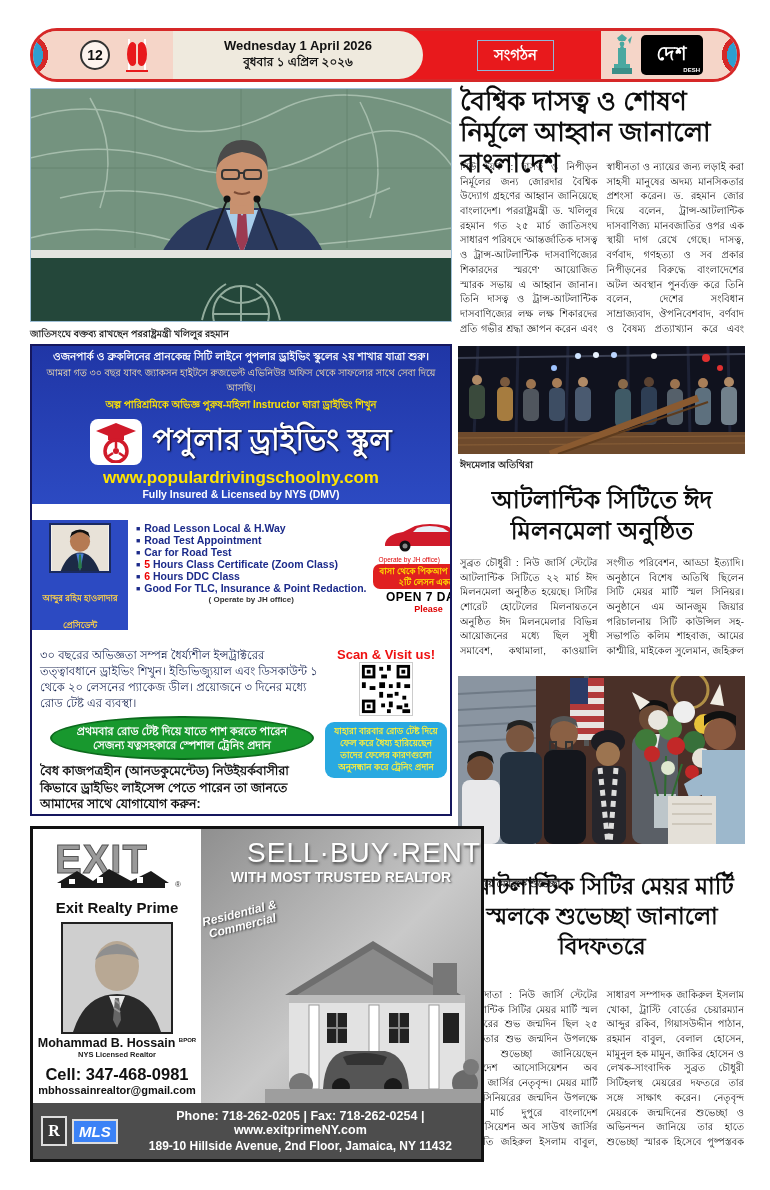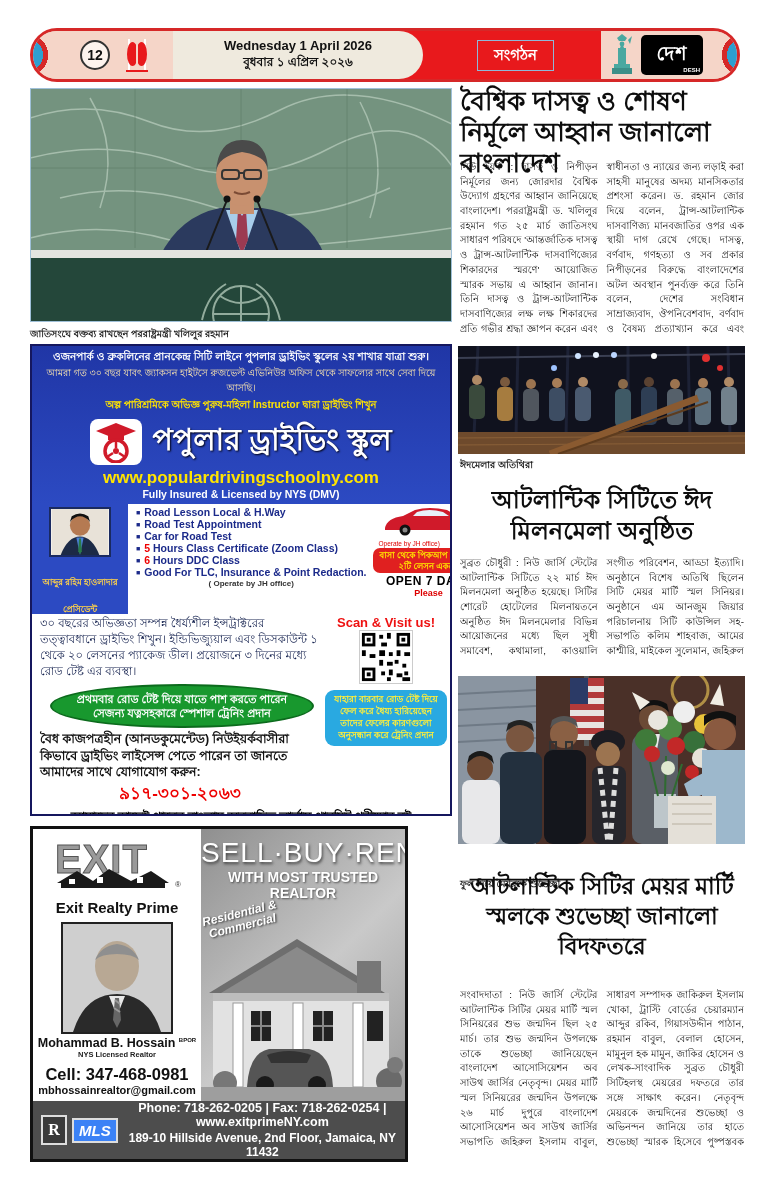--- a/index.html
+++ b/index.html
@@ -44,21 +44,21 @@
   .body3 { top:988px; height:176px; }
 
   .photo { position:absolute; overflow:hidden; }
   .photo svg { display:block; }
   .photo1 { left:30px; top:88px; width:422px; height:234px; }
   .photo2 { left:458px; top:346px; width:287px; height:108px; }
   .photo3 { left:458px; top:676px; width:287px; height:168px; }
 
   
   .drive-ad { position:absolute; left:30px; top:344px; width:422px; height:472px;
-    border:2px solid #15175e; overflow:hidden; background:#fff; display:flex; flex-direction:column; }
+    border:2px solid #15175e; overflow:hidden; background:#fff; display:flex; flex-direction:column;gap:16px; }
   .ad-top { background:linear-gradient(#2036a6,#2c4ac2); text-align:center; padding:3px 2px 4px; flex:0 0 124px; }
   .ad-top .l1 { color:#fff; font-weight:bold; font-size:10.5px; }
   .ad-top .l2 { color:#ffe9b0; font-size:9.5px; }
   .ad-top .tagline { color:#ffe400; font-weight:bold; font-size:10px; margin-top:1px; }
   .ad-title-row { display:flex; align-items:center; justify-content:center; gap:10px; margin-top:2px; }
   .logo-box { width:52px; height:46px; background:#fff; border-radius:8px; display:flex; align-items:center; justify-content:center; }
   .school-name { color:#fff; font-weight:bold; font-size:30px; text-shadow:1px 1px 2px #001; }
   .ad-url { color:#ffe400; font-weight:bold; font-size:17px; margin-top:1px; }
   .ad-insured { color:#fff; font-weight:bold; font-size:10.5px; }
 
@@ -86,21 +86,21 @@
   .undoc { color:#111; font-weight:bold; font-size:12.5px; line-height:1.3; }
   .phone-bn { color:#e00; font-weight:900; font-size:17px; text-align:center; }
   .zone-right { flex:0 0 128px; text-align:center; }
   .scan { color:#e11; font-weight:900; font-size:13px; margin-top:1px; }
   .blue-box { background:#29a9e1; border-radius:9px; color:#ffef3a; font-weight:bold; font-size:8.8px;
     line-height:1.35; padding:4px 3px; margin:2px 3px 0; }
   .ad-book { text-align:center; font-weight:bold; color:#000; font-size:12.5px; flex:0 0 17px; }
   .ad-website { background:#f7f1a0; text-align:center; font-weight:900; color:#111; font-size:14px; flex:0 0 18px; }
 
   
-  .exit-ad { position:absolute; left:30px; top:826px; width:378px; height:336px; border:3px solid #111;
+  .exit-ad { position:absolute; left:30px; top:826px; width:454px; height:336px; border:3px solid #111;
     overflow:hidden; display:flex; flex-direction:column; background:#fff; }
   .exit-main { flex:1 1 auto; display:flex; }
   .exit-left { flex:0 0 168px; background:#fff; text-align:center; padding-top:6px; }
   .exit-brand { font-weight:bold; font-size:15px; color:#111; margin-top:2px; }
   .agent-frame { width:112px; height:112px; border:2px solid #222; margin:6px auto 2px; background:#d9d9d9; overflow:hidden; }
   .agent-name { font-weight:900; font-size:12.5px; color:#111; }
   .agent-name sup { font-size:6px; }
   .agent-title { font-weight:bold; font-size:7.5px; color:#222; }
   .agent-cell { font-weight:900; font-size:16.5px; color:#111; margin-top:6px; }
   .agent-email { font-weight:bold; font-size:11px; color:#111; }

